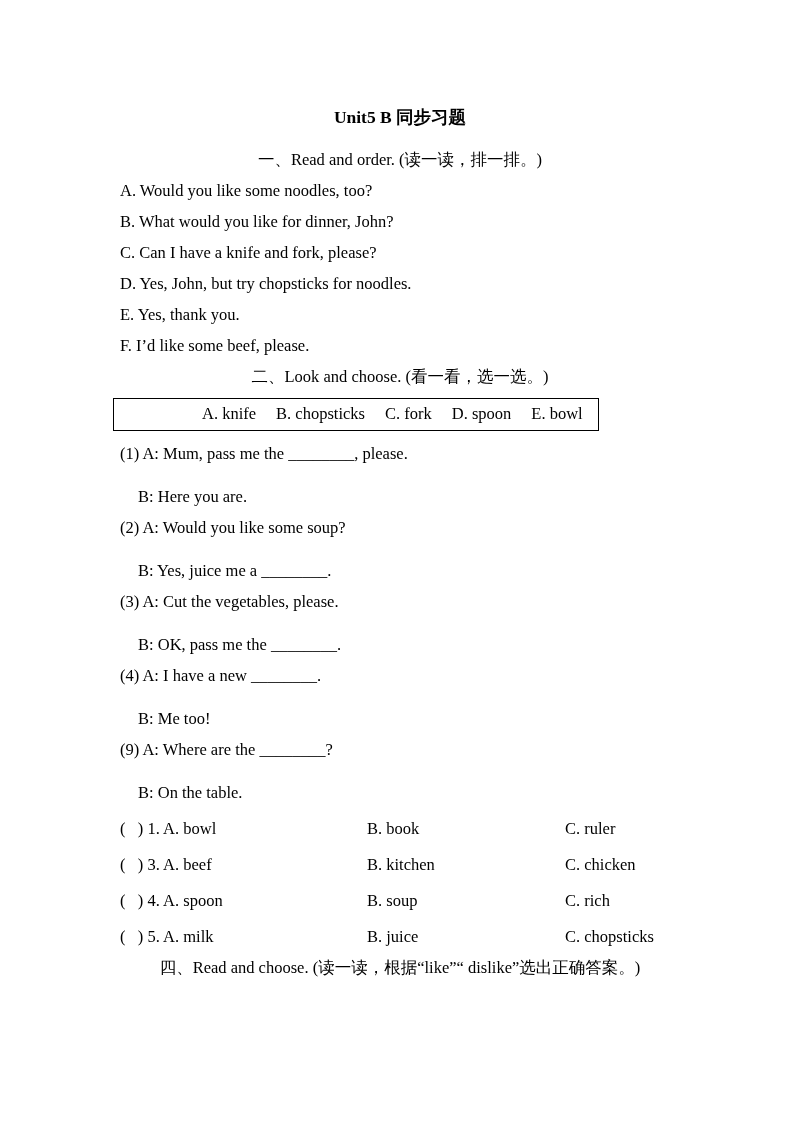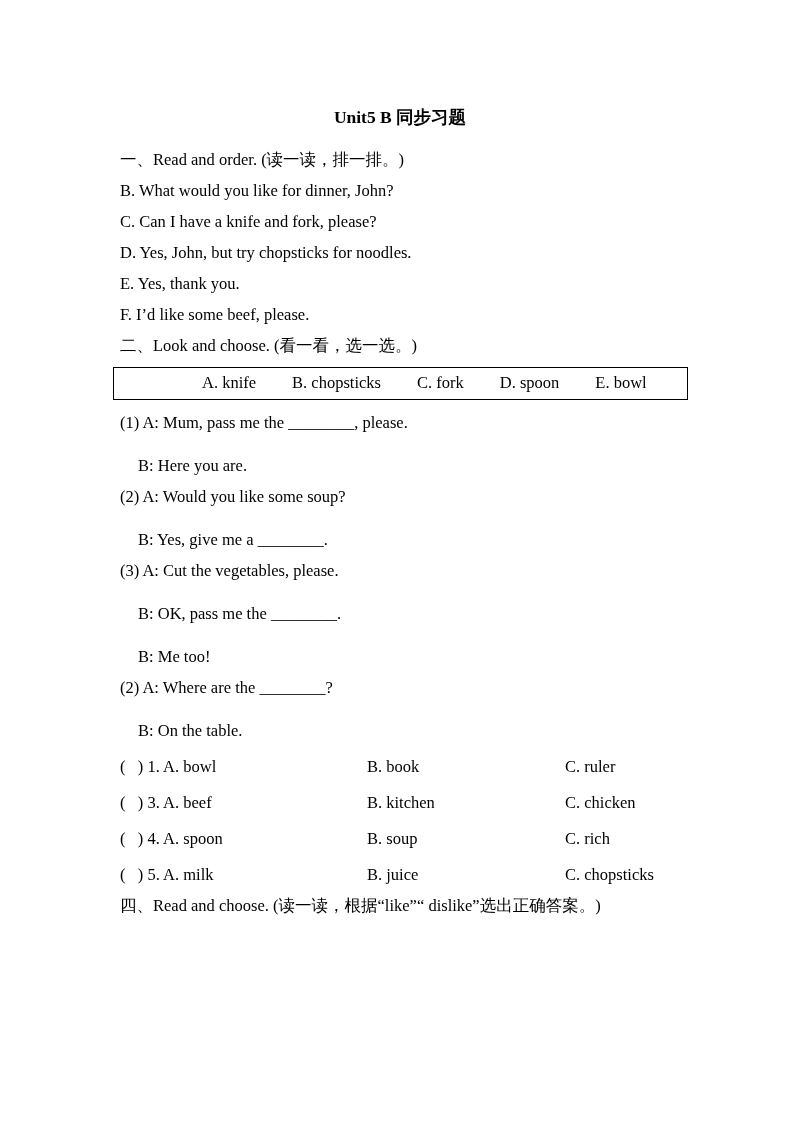--- a/index.html
+++ b/index.html
@@ -22,73 +22,75 @@
     font-size: 17.5px;
     font-weight: bold;
     line-height: 22px;
     margin-bottom: 22px;
   }
   .line {
     line-height: 20px;
     margin: 0 0 11px 0;
     white-space: pre-wrap;
   }
-  .heading { margin-top: 6px; }
+  .heading { margin-top: 6px; text-align: center; }
   .indent { padding-left: 18px; margin-top: 23px; }
   .word-bank {
-    width: 575px;
+    width: 486px;
     margin: 0 0 13px -7px;
     border: 1px solid #000000;
     padding: 5px 4px 6px 88px;
     display: flex;
-    gap: 36px;
+    gap: 20px;
     line-height: 20px;
     white-space: pre;
   }
   .row3 {
     display: grid;
     grid-template-columns: 247px 198px 1fr;
     line-height: 20px;
     margin-bottom: 11px;
     white-space: pre-wrap;
     margin-top: 16px;
   }
 </style>
 </head>
 <body>
 
 <div class="page">
 
   <h1 class="title">Unit5 B 同步习题</h1>
 
   <p class="line heading">一、Read and order. (读一读，排一排。)</p>
+  <p class="line">A. Would you like some noodles, too?</p>
   <p class="line">B. What would you like for dinner, John?</p>
   <p class="line">C. Can I have a knife and fork, please?</p>
   <p class="line">D. Yes, John, but try chopsticks for noodles.</p>
   <p class="line">E. Yes, thank you.</p>
   <p class="line">F. I’d like some beef, please.</p>
 
   <p class="line heading">二、Look and choose. (看一看，选一选。)</p>
 
   <div class="word-bank">
     <span>A. knife</span>
     <span>B. chopsticks</span>
     <span>C. fork</span>
     <span>D. spoon</span>
     <span>E. bowl</span>
   </div>
 
   <p class="line">(1) A: Mum, pass me the ________, please.</p>
   <p class="line indent">B: Here you are.</p>
   <p class="line">(2) A: Would you like some soup?</p>
-  <p class="line indent">B: Yes, give me a ________.</p>
+  <p class="line indent">B: Yes, juice me a ________.</p>
   <p class="line">(3) A: Cut the vegetables, please.</p>
   <p class="line indent">B: OK, pass me the ________.</p>
+  <p class="line">(4) A: I have a new ________.</p>
   <p class="line indent">B: Me too!</p>
-  <p class="line">(2) A: Where are the ________?</p>
+  <p class="line">(9) A: Where are the ________?</p>
   <p class="line indent">B: On the table.</p>
 
 
   <div class="row3">
     <span>(   ) 1. A. bowl</span>
     <span>B. book</span>
     <span>C. ruler</span>
   </div>
   <div class="row3">
     <span>(   ) 3. A. beef</span>

